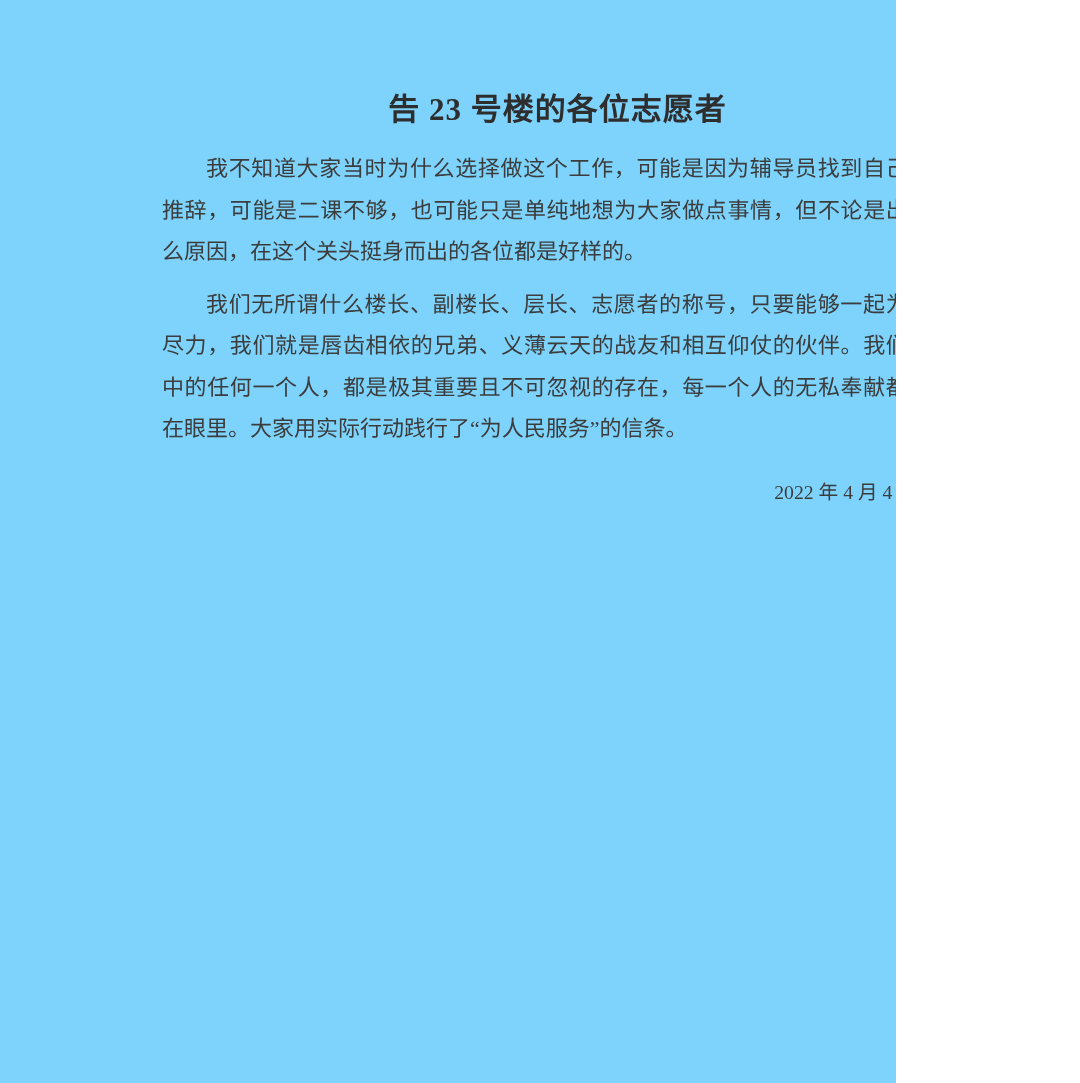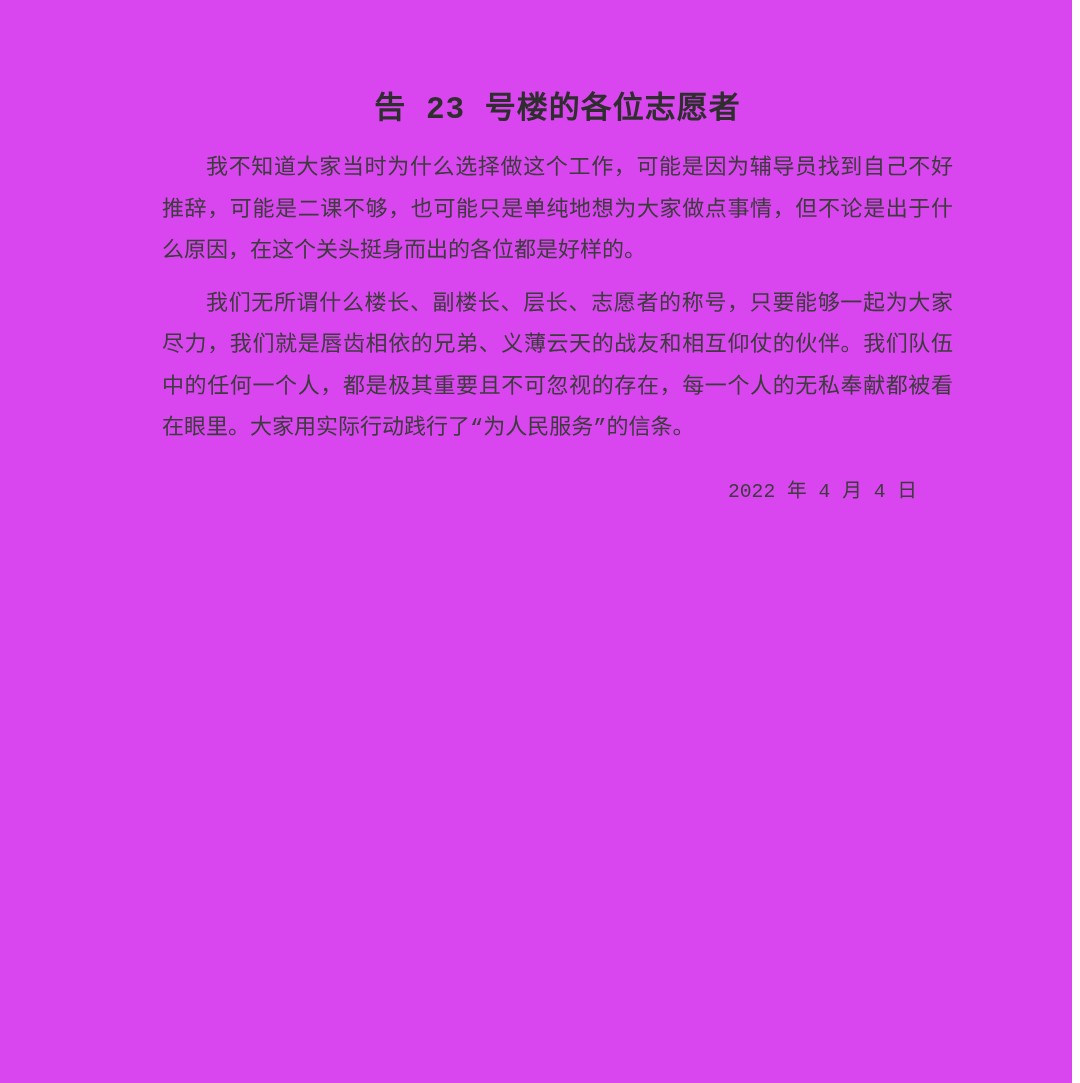--- a/index.html
+++ b/index.html
@@ -2,25 +2,25 @@
 <html lang="zh-CN"><head>
 <meta charset="utf-8">
 <style>
   html, body {
     margin: 0;
     padding: 0;
     background: #ffffff;
   }
   .document-page {
     position: relative;
-    width: 1072px;
+    width: 896px;
     height: 1083px;
-    background: #d946ef;
+    background: #7dd3fc;
     overflow: hidden;
-    font-family: Liberation Mono, monospace;
+    font-family: Liberation Serif, serif;
   }
   .content {
     position: absolute;
     left: 162px;
     top: 86px;
     width: 791px;
   }
   .doc-title {
     font-size: 31px;
     font-weight: 700;

